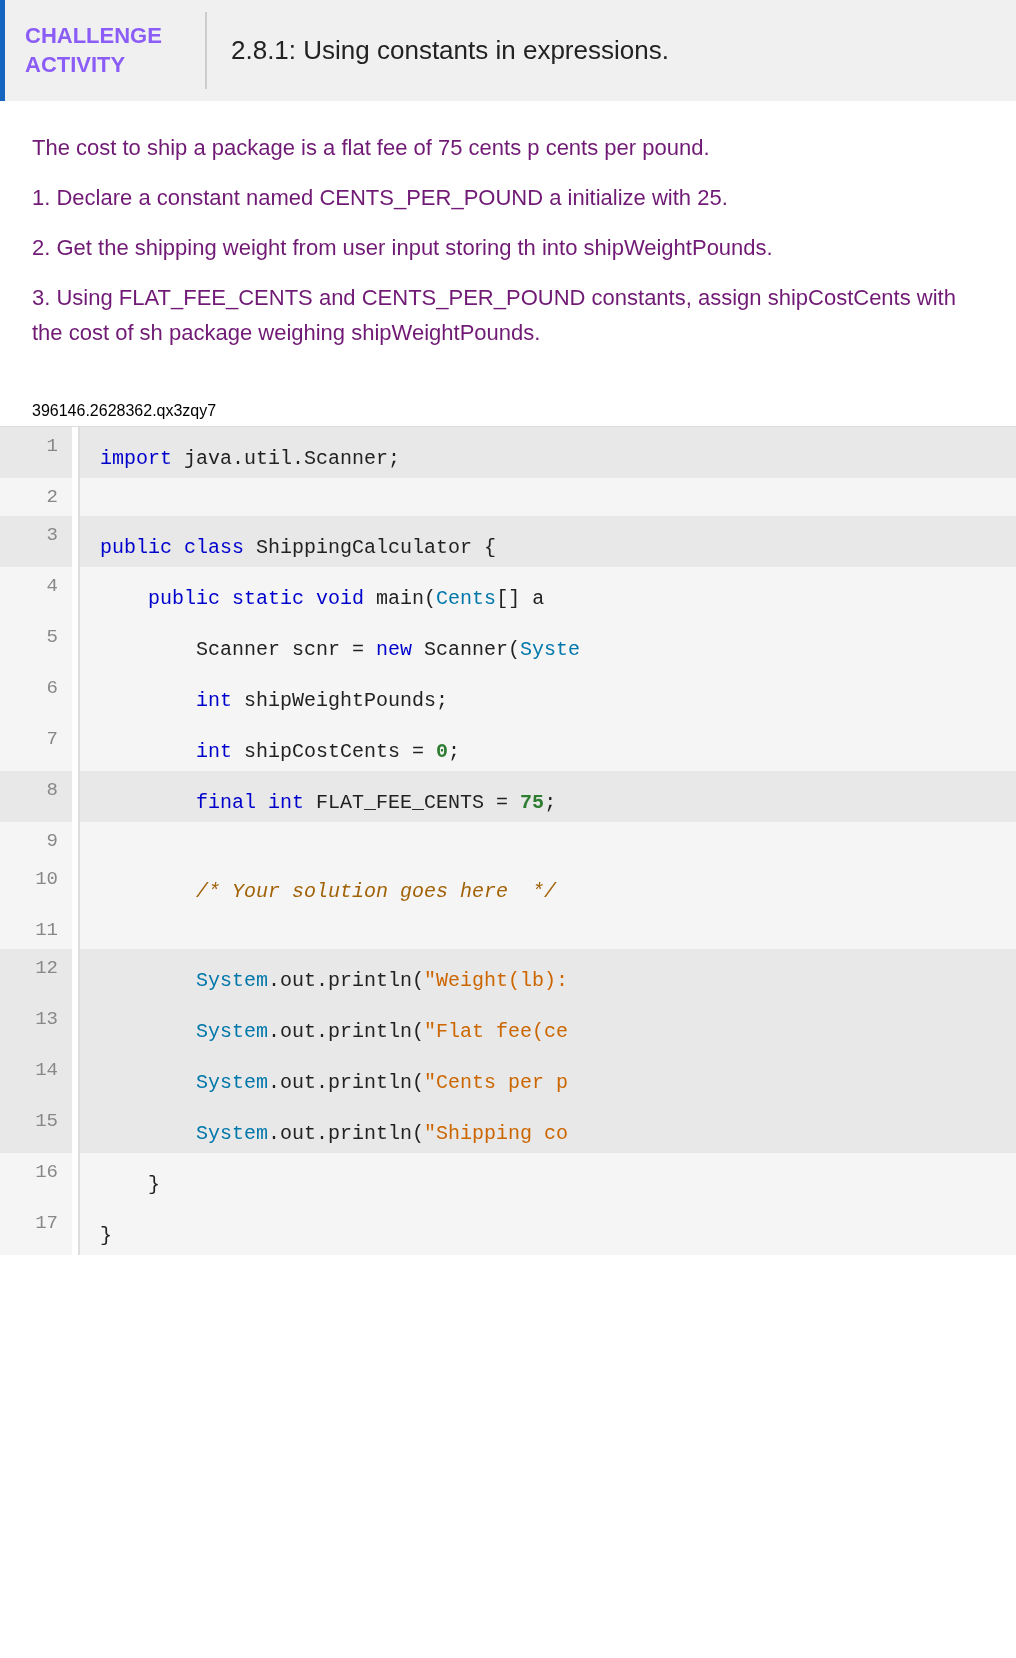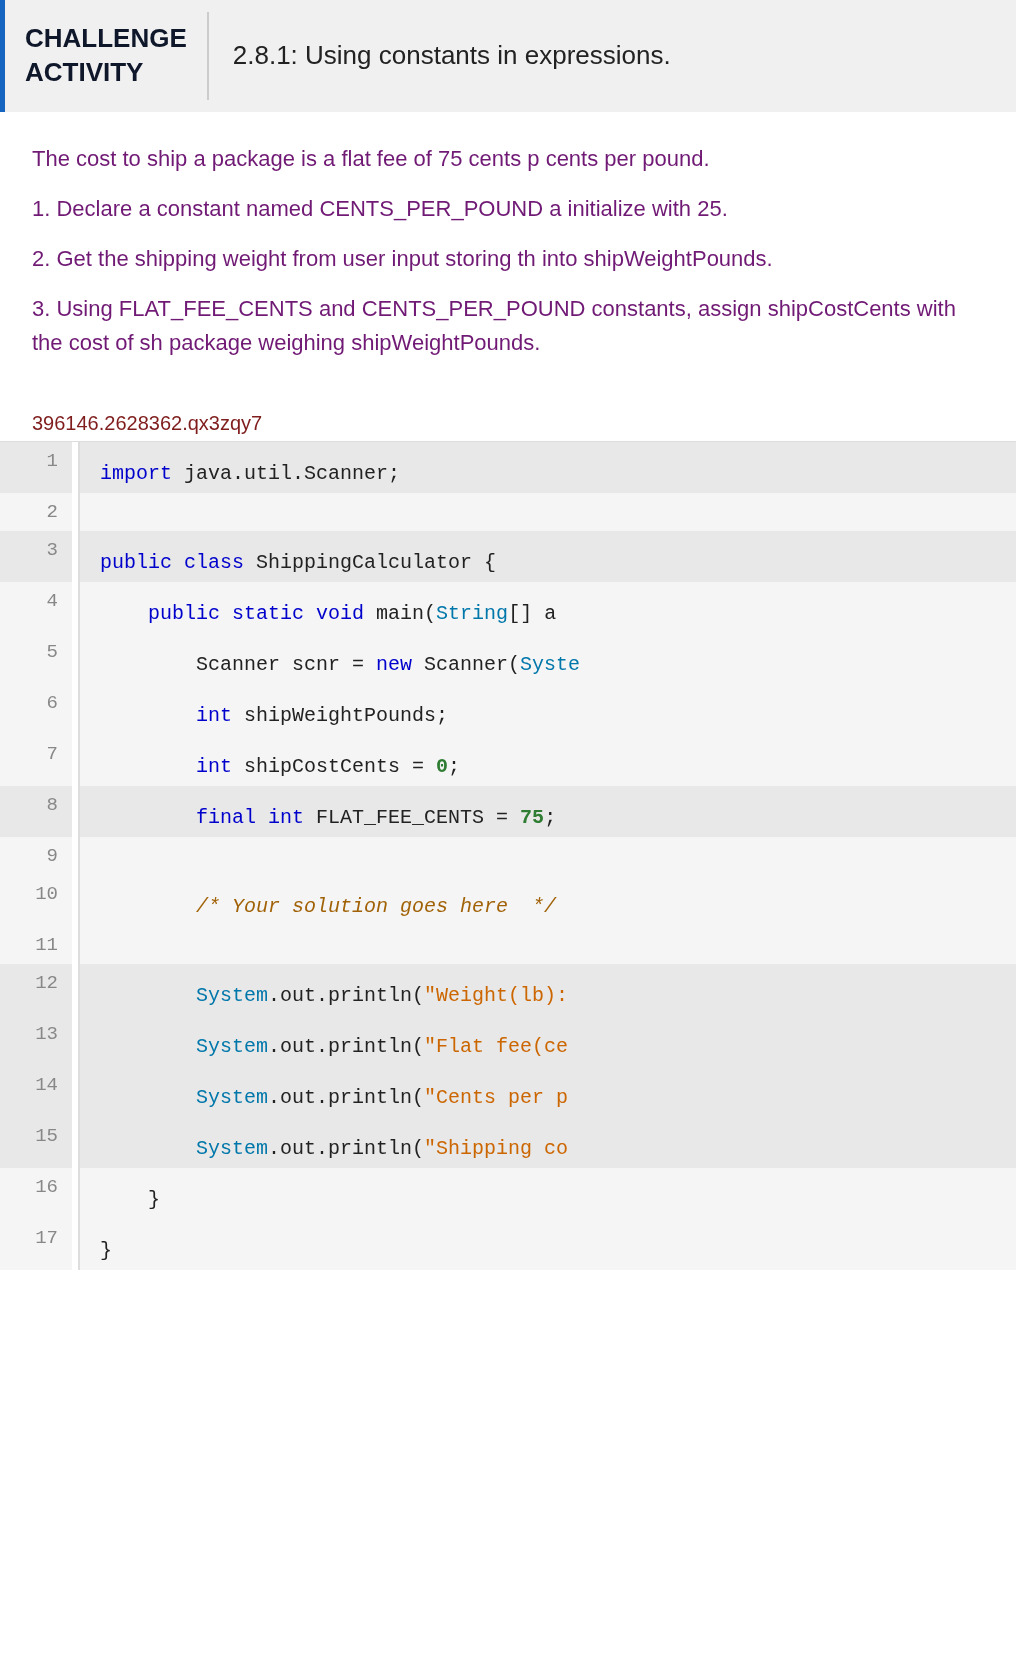--- a/index.html
+++ b/index.html
@@ -24,22 +24,22 @@
       min-height: 100px;
       padding: 0;
     }
 
     .challenge-label {
       display: flex;
       flex-direction: column;
       justify-content: center;
       padding: 22px 20px;
       font-weight: bold;
-      font-size: 26px;
-      color: #0f172a;
+      font-size: 22px;
+      color: #8b5cf6;
       line-height: 1.3;
       min-width: 200px;
     }
 
     .header-divider {
       width: 2px;
       background: #cccccc;
       margin: 12px 0;
     }
 
@@ -56,22 +56,22 @@
       font-size: 22px;
       line-height: 1.55;
       color: #701a75;
     }
 
     .description-section p {
       margin-bottom: 16px;
     }
 
     .problem-id {
-      color: #7f1d1d;
-      font-size: 20px;
+      color: #000000;
+      font-size: 16px;
       padding: 16px 32px 6px 32px;
     }
 
     .code-editor {
       margin: 0 0 0 0;
       background: #f5f5f5;
       border-top: 1px solid #dddddd;
       font-family: 'Courier New', Courier, monospace;
       font-size: 20px;
       overflow-x: hidden;
@@ -169,21 +169,21 @@
 
   <div class="code-line highlighted">
     <div class="line-number">3</div>
     <div class="line-gutter"></div>
     <div class="line-content"><span class="kw">public</span><span class="plain"> </span><span class="kw">class</span><span class="plain"> ShippingCalculator {</span></div>
   </div>
 
   <div class="code-line">
     <div class="line-number">4</div>
     <div class="line-gutter"></div>
-    <div class="line-content">    <span class="kw">public</span><span class="plain"> </span><span class="kw">static</span><span class="plain"> </span><span class="kw">void</span><span class="plain"> main(</span><span class="sys">String</span><span class="plain">[] a</span></div>
+    <div class="line-content">    <span class="kw">public</span><span class="plain"> </span><span class="kw">static</span><span class="plain"> </span><span class="kw">void</span><span class="plain"> main(</span><span class="sys">Cents</span><span class="plain">[] a</span></div>
   </div>
 
   <div class="code-line">
     <div class="line-number">5</div>
     <div class="line-gutter"></div>
     <div class="line-content">        Scanner scnr = <span class="kw">new</span> Scanner(<span class="sys">Syste</span></div>
   </div>
 
   <div class="code-line">
     <div class="line-number">6</div>

